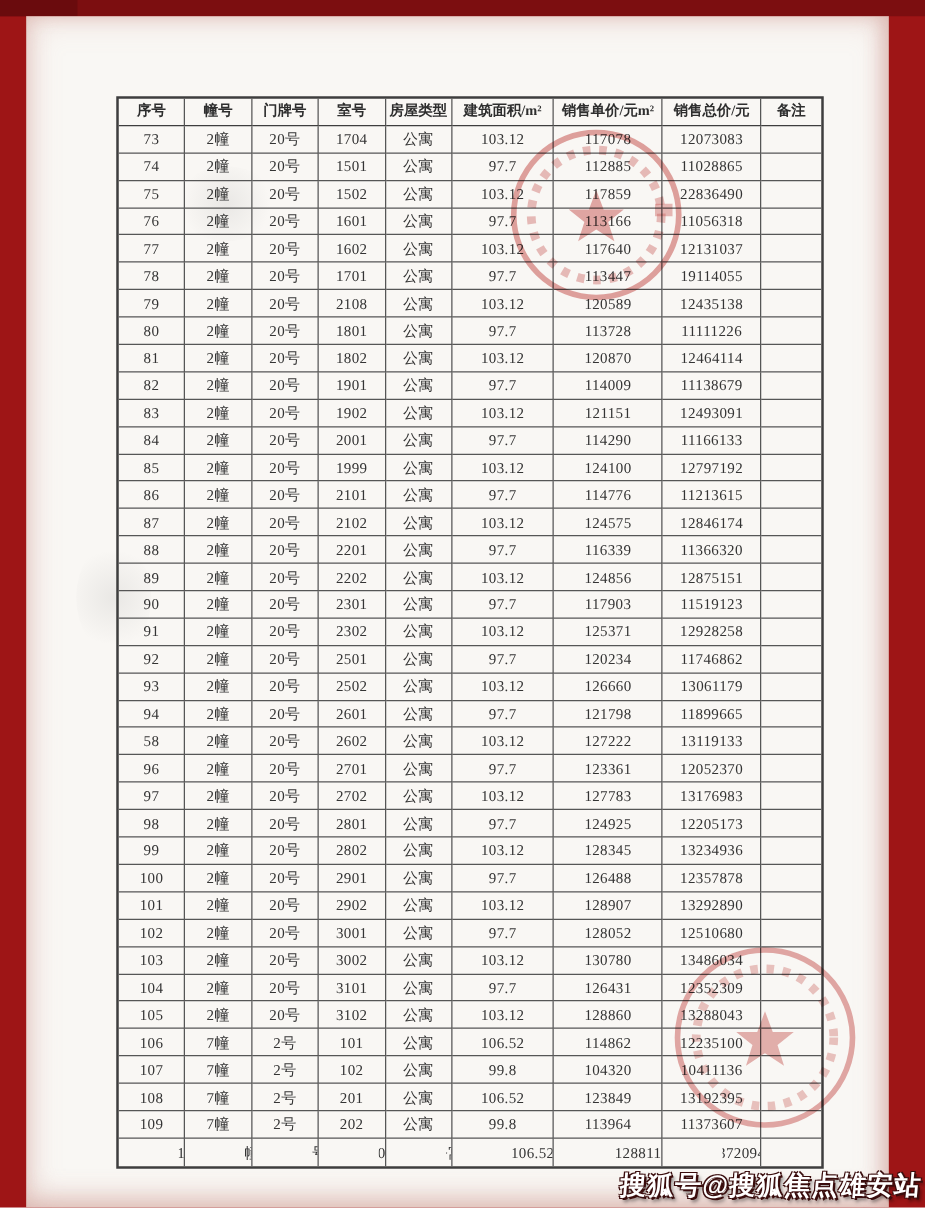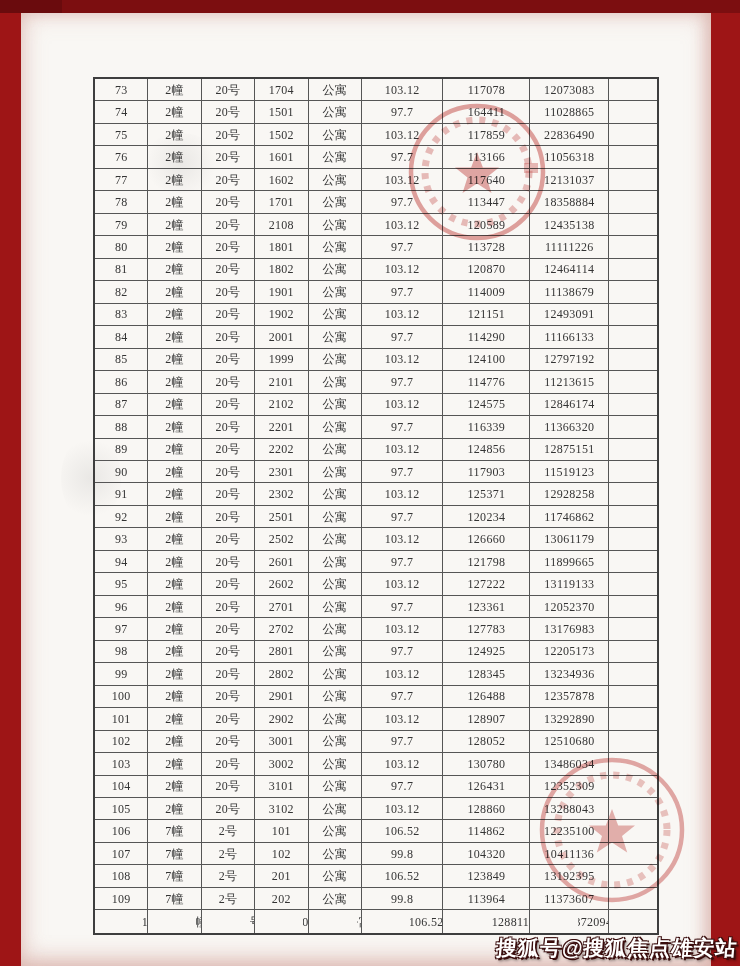--- a/index.html
+++ b/index.html
@@ -74,39 +74,50 @@
 <body>
 
 <div class="frame-top"></div>
 <div class="frame-corner"></div>
 
 <div class="paper">
   <div class="smudge" style="left:120px; top:120px; width:80px; height:60px;"></div>
   <div class="smudge" style="left:40px; top:420px; width:60px; height:90px;"></div>
 
   <div class="price-table" id="price-table">
+      <div class="t-row head">
+        <div class="t-cell">序号</div>
+        <div class="t-cell">幢号</div>
+        <div class="t-cell">门牌号</div>
+        <div class="t-cell">室号</div>
+        <div class="t-cell">房屋类型</div>
+        <div class="t-cell">建筑面积/m²</div>
+        <div class="t-cell">销售单价/元m²</div>
+        <div class="t-cell">销售总价/元</div>
+        <div class="t-cell">备注</div>
+      </div>
       <div class="t-row">
         <div class="t-cell">73</div>
         <div class="t-cell">2幢</div>
         <div class="t-cell">20号</div>
         <div class="t-cell">1704</div>
         <div class="t-cell">公寓</div>
         <div class="t-cell">103.12</div>
         <div class="t-cell">117078</div>
         <div class="t-cell">12073083</div>
         <div class="t-cell"></div>
       </div>
       <div class="t-row">
         <div class="t-cell">74</div>
         <div class="t-cell">2幢</div>
         <div class="t-cell">20号</div>
         <div class="t-cell">1501</div>
         <div class="t-cell">公寓</div>
         <div class="t-cell">97.7</div>
-        <div class="t-cell">164411</div>
+        <div class="t-cell">112885</div>
         <div class="t-cell">11028865</div>
         <div class="t-cell"></div>
       </div>
       <div class="t-row">
         <div class="t-cell">75</div>
         <div class="t-cell">2幢</div>
         <div class="t-cell">20号</div>
         <div class="t-cell">1502</div>
         <div class="t-cell">公寓</div>
         <div class="t-cell">103.12</div>
@@ -137,21 +148,21 @@
         <div class="t-cell"></div>
       </div>
       <div class="t-row">
         <div class="t-cell">78</div>
         <div class="t-cell">2幢</div>
         <div class="t-cell">20号</div>
         <div class="t-cell">1701</div>
         <div class="t-cell">公寓</div>
         <div class="t-cell">97.7</div>
         <div class="t-cell">113447</div>
-        <div class="t-cell">18358884</div>
+        <div class="t-cell">19114055</div>
         <div class="t-cell"></div>
       </div>
       <div class="t-row">
         <div class="t-cell">79</div>
         <div class="t-cell">2幢</div>
         <div class="t-cell">20号</div>
         <div class="t-cell">2108</div>
         <div class="t-cell">公寓</div>
         <div class="t-cell">103.12</div>
         <div class="t-cell">120589</div>
@@ -317,21 +328,21 @@
         <div class="t-cell">2幢</div>
         <div class="t-cell">20号</div>
         <div class="t-cell">2601</div>
         <div class="t-cell">公寓</div>
         <div class="t-cell">97.7</div>
         <div class="t-cell">121798</div>
         <div class="t-cell">11899665</div>
         <div class="t-cell"></div>
       </div>
       <div class="t-row">
-        <div class="t-cell">95</div>
+        <div class="t-cell">58</div>
         <div class="t-cell">2幢</div>
         <div class="t-cell">20号</div>
         <div class="t-cell">2602</div>
         <div class="t-cell">公寓</div>
         <div class="t-cell">103.12</div>
         <div class="t-cell">127222</div>
         <div class="t-cell">13119133</div>
         <div class="t-cell"></div>
       </div>
       <div class="t-row">

